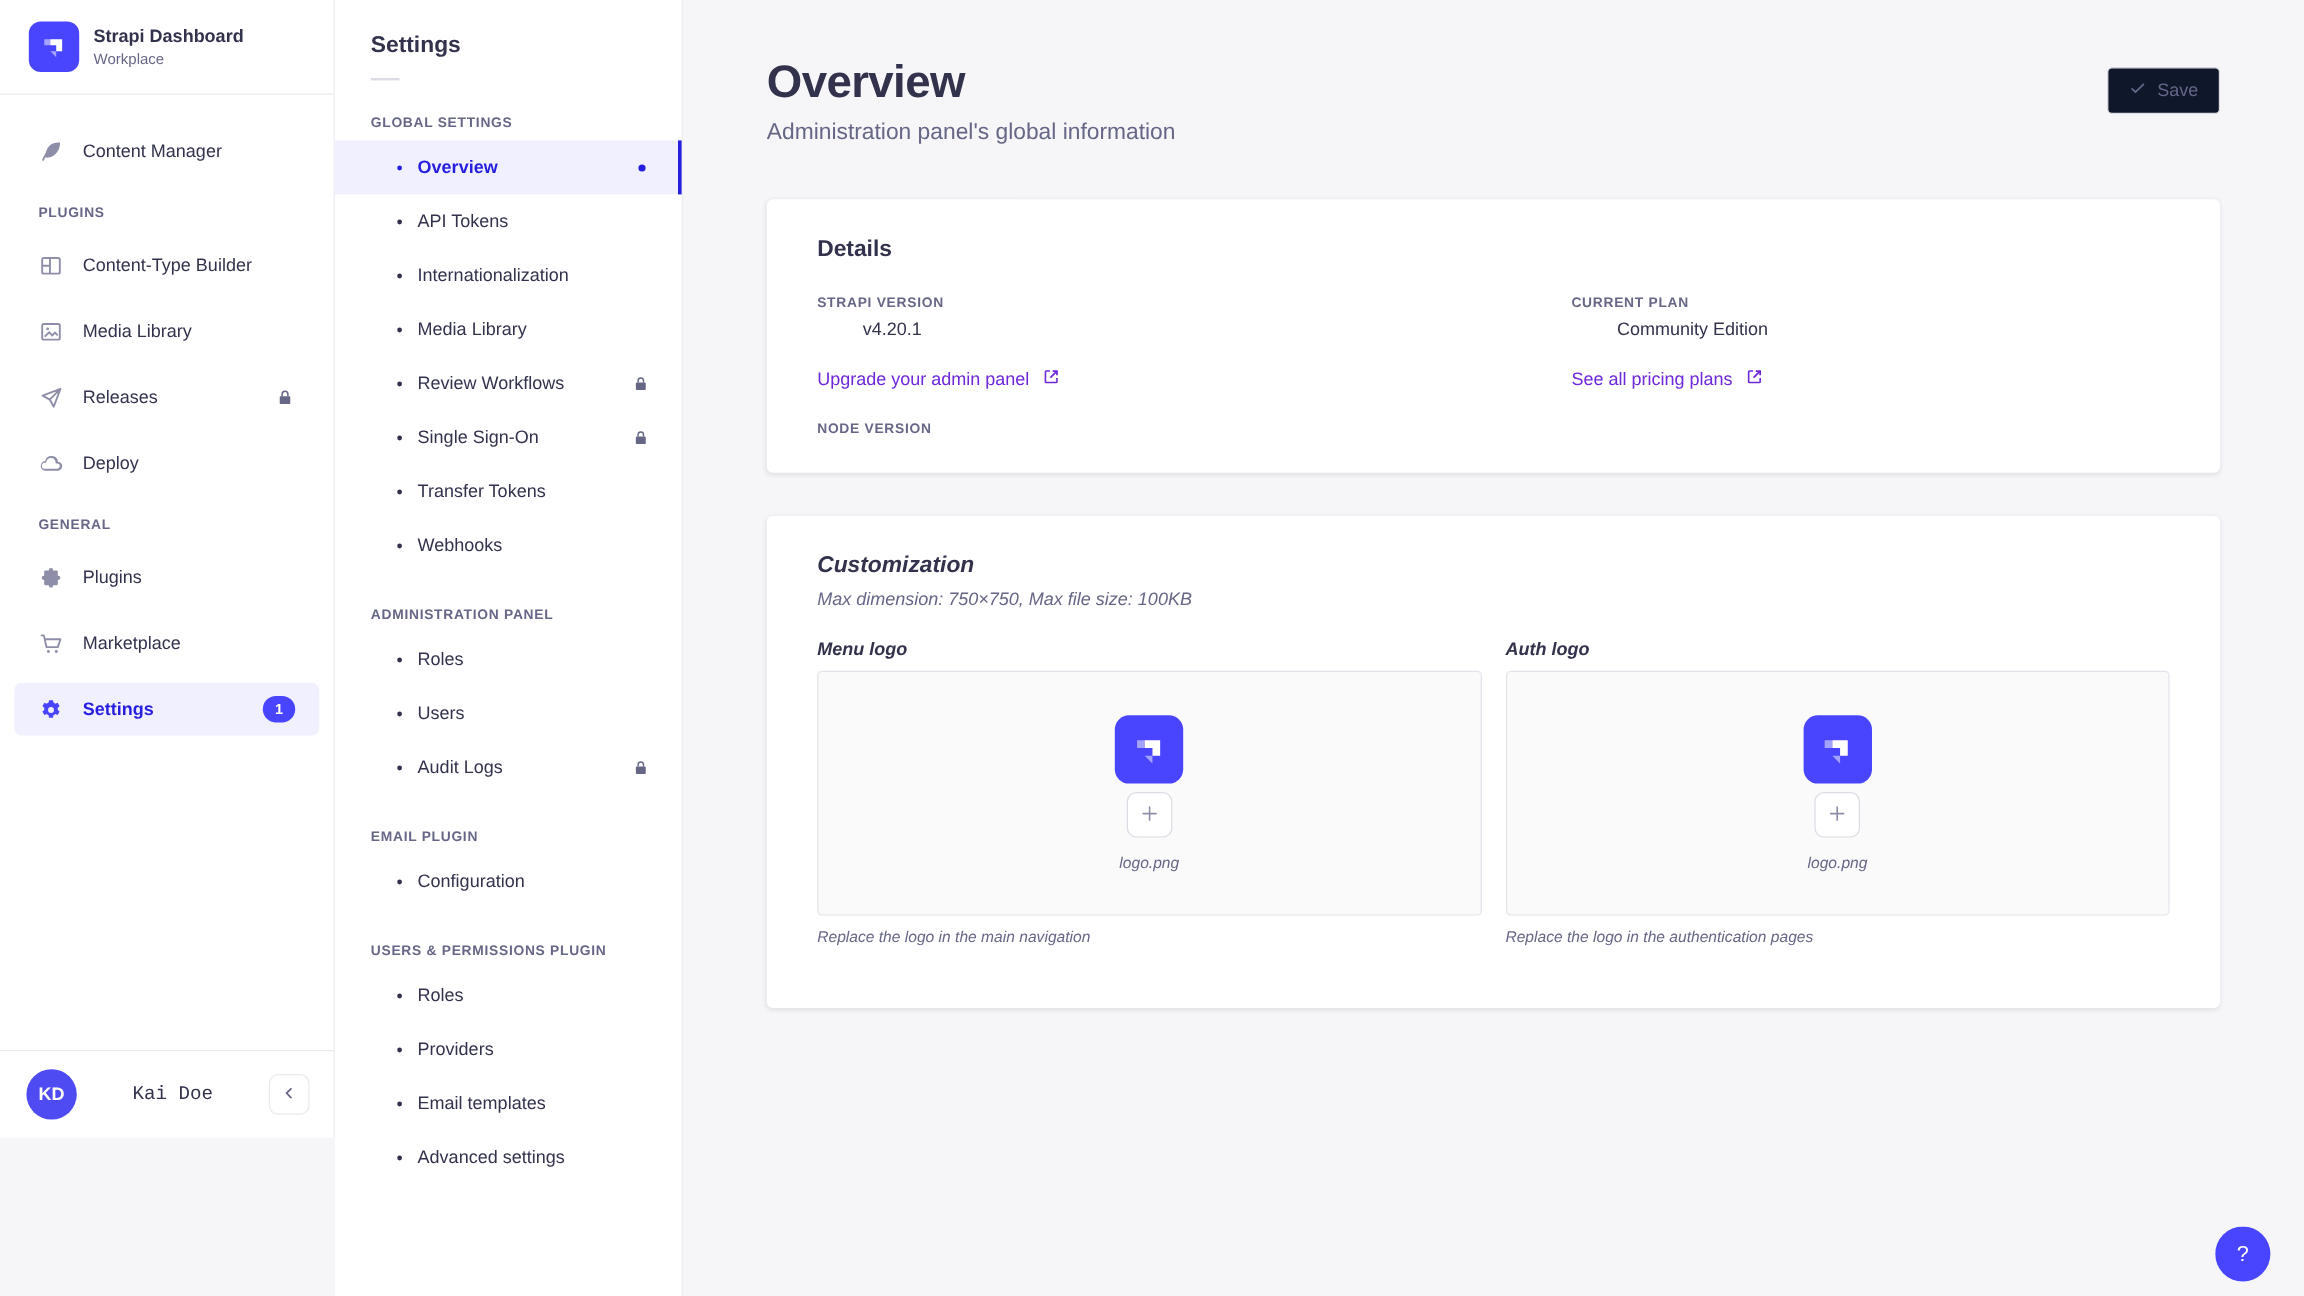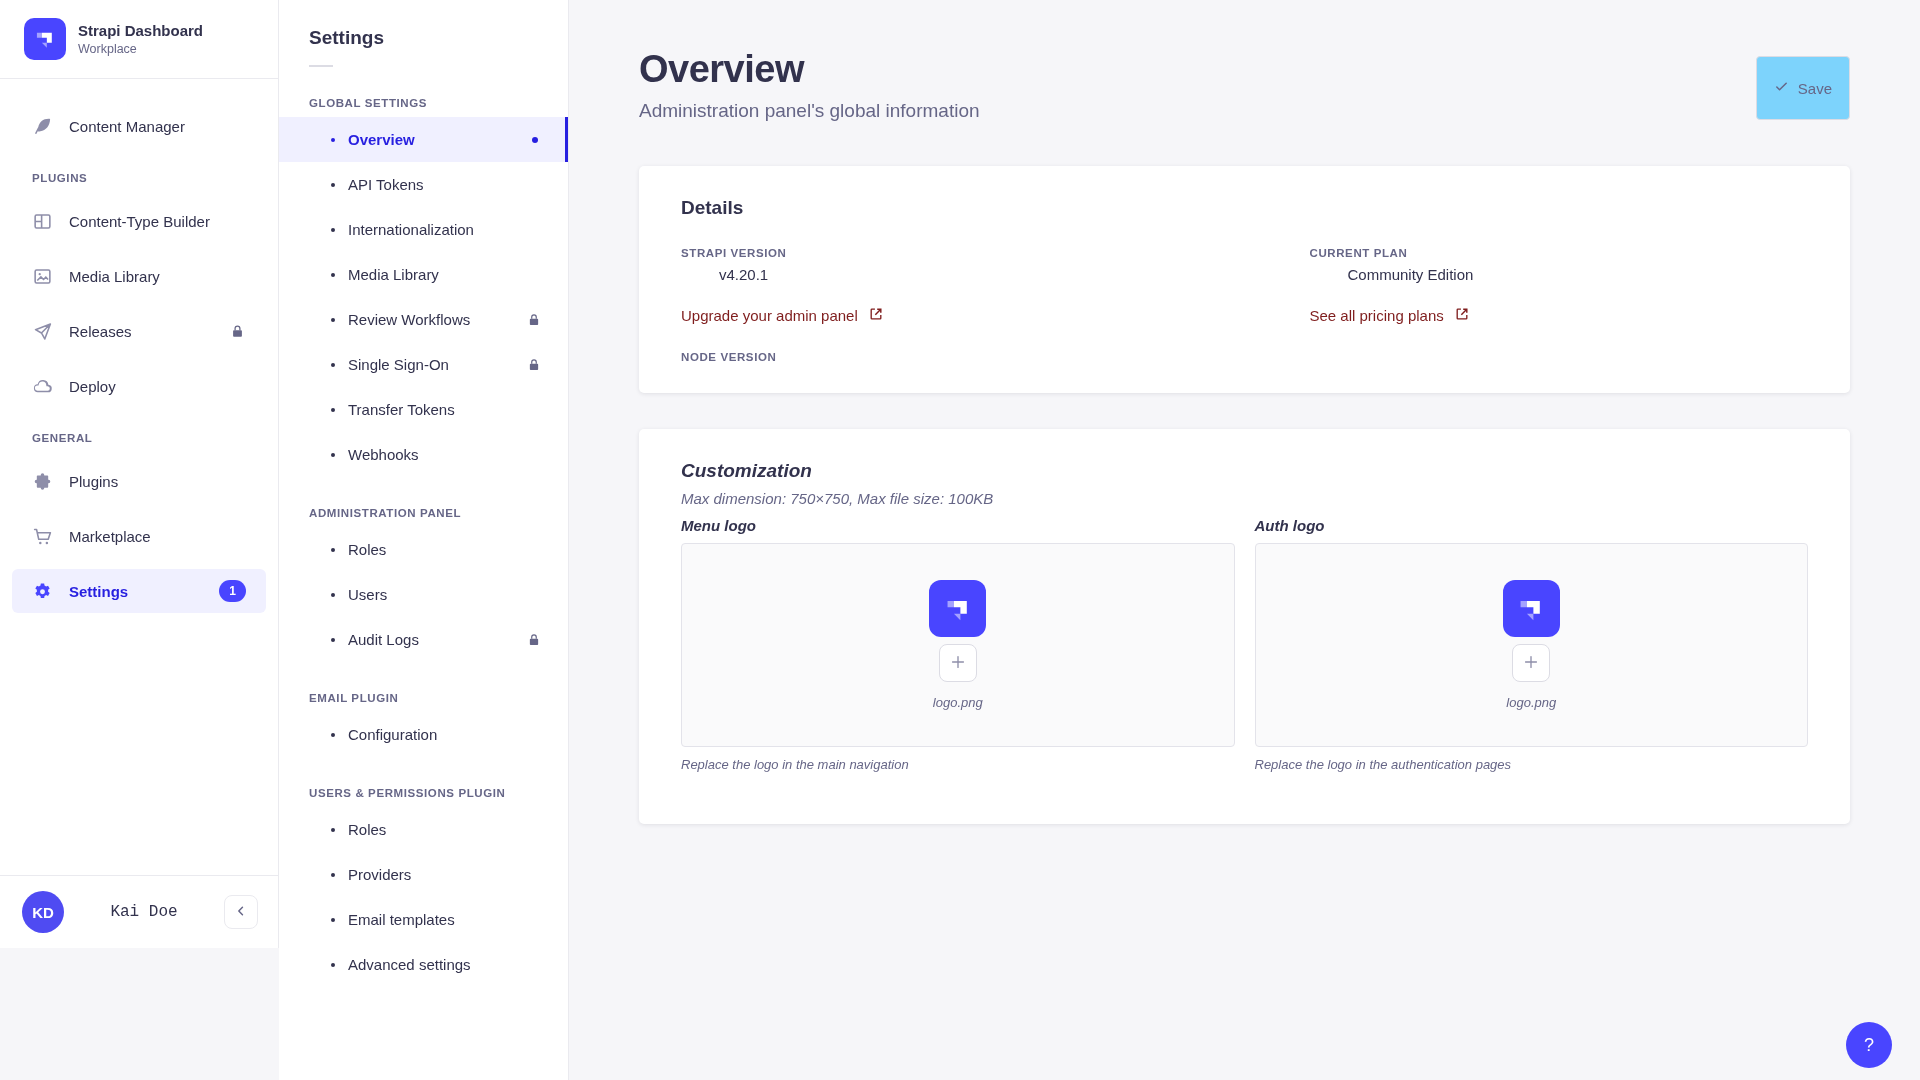--- a/index.html
+++ b/index.html
@@ -75,41 +75,41 @@
   .notif-dot { margin-left:auto; margin-right:4px; width:6px; height:6px; border-radius:50%; background:#271fe0; }
   .subnav-lock { margin-left:auto; color:#666687; display:flex; }
   .subnav-lock svg { width:16px; height:16px; }
   
   .content { flex:1; padding:0 70px; position:relative; }
   .content-header { display:flex; justify-content:space-between; align-items:flex-start; padding-top:48px; }
   .page-title { font-size:38px; font-weight:bold; color:#32324d; letter-spacing:-.5px; }
   .page-subtitle { font-size:19px; color:#666687; margin-top:9px; }
   .save-btn {
     display:flex; align-items:center; gap:9px; margin-top:8px;
-    background:#7dd3fc; border:1px solid #dcdce4; border-radius:4px;
-    padding:22px 17px; font-size:15px; color:#666687; font-family:inherit; cursor:pointer;
+    background:#0f172a; border:1px solid #dcdce4; border-radius:4px;
+    padding:9px 17px; font-size:15px; color:#666687; font-family:inherit; cursor:pointer;
   }
   .save-btn svg { width:15px; height:15px; }
   .card {
     background:#fff; border-radius:5px; margin-top:44px;
     box-shadow:0 1px 4px rgba(33,33,52,.1); padding:31px 42px 30px;
   }
   .card-title { font-size:19px; font-weight:bold; color:#32324d; }
   .details-grid { display:grid; grid-template-columns:1fr 1fr; column-gap:130px; margin-top:28px; }
   .field-label { font-size:11.5px; font-weight:bold; color:#666687; letter-spacing:.6px; text-transform:uppercase; }
   .field-value { font-size:15px; color:#32324d; margin-top:7px;margin-left:38px; }
   .link-row {
     display:inline-flex; align-items:center; gap:10px; margin-top:23px;
-    color:#7f1d1d; font-size:15px; text-decoration:none; cursor:pointer;
+    color:#6d28d9; font-size:15px; text-decoration:none; cursor:pointer;
   }
   .link-row svg { width:16px; height:16px; }
   
   .card.customization { margin-top:36px; padding-bottom:52px;font-style:italic; }
   .card-subtitle { font-size:15px; color:#666687; margin-top:8px; }
-  .upload-grid { display:grid; grid-template-columns:1fr 1fr; column-gap:20px; margin-top:10px; }
+  .upload-grid { display:grid; grid-template-columns:1fr 1fr; column-gap:20px; margin-top:25px; }
   .upload-label { font-size:15px; font-weight:bold; color:#32324d; margin-bottom:9px; }
   .upload-box {
     height:204px; background:#fafafb; border:1px solid #e3e3ea; border-radius:4px;
     display:flex; flex-direction:column; align-items:center; justify-content:center; cursor:pointer;
   }
   .logo-tile { width:57px; height:57px; border-radius:12px; background:#4945ff; display:flex; align-items:center; justify-content:center; }
   .logo-tile svg { width:44px; height:44px; }
   .plus-btn {
     width:38px; height:38px; margin-top:7px; background:#fff; border:1px solid #dcdce4; border-radius:8px;
     color:#8e8ea9; display:flex; align-items:center; justify-content:center; cursor:pointer;

